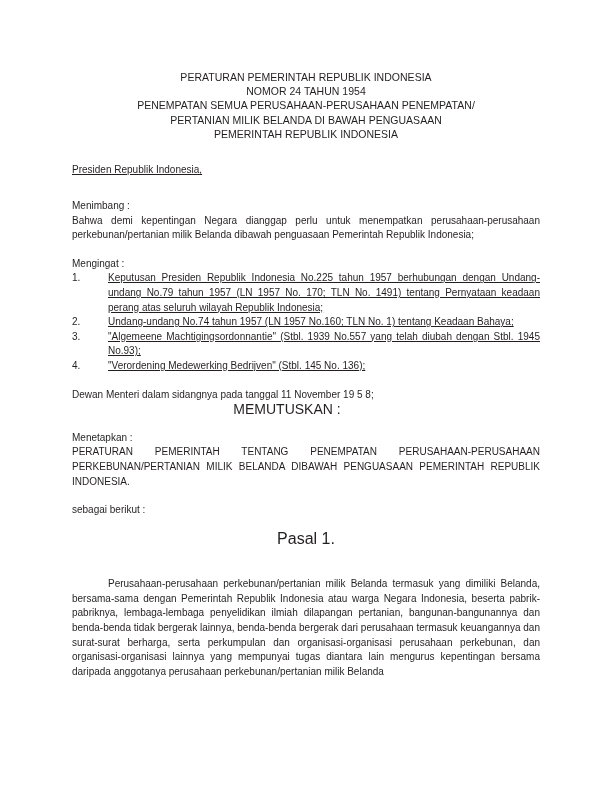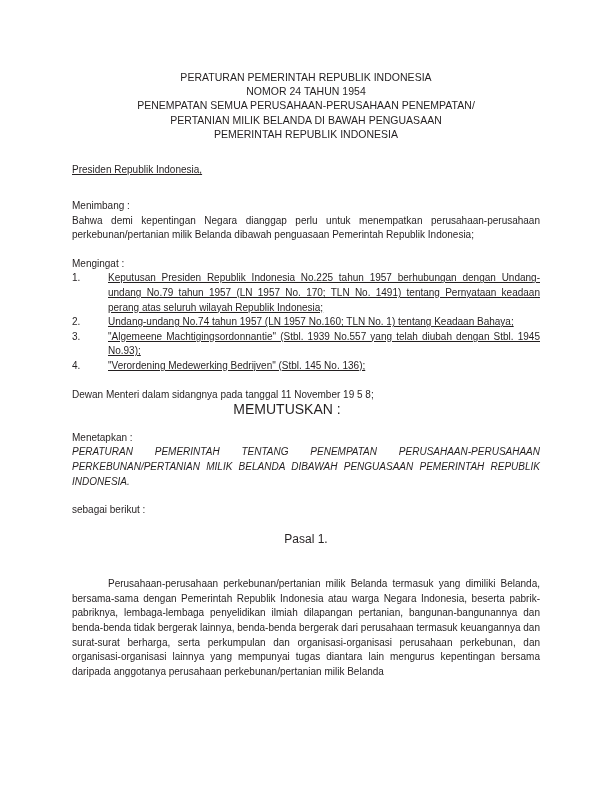--- a/index.html
+++ b/index.html
@@ -62,21 +62,20 @@
   }
   .body-par.indent-first {
     text-indent: 36px;
     margin-top: 17px;
   }
   .upper-par {
     font-size: 10px;
     line-height: 14.6px;
     text-align: justify;
     text-justify: inter-word;
-    font-style: italic;
   }
 
   
   .num-list {
     margin: 0;
     padding: 0;
     list-style: none;
   }
   .num-item {
     position: relative;
@@ -103,21 +102,21 @@
   .gap-md { height: 14px; }
 
   .memutuskan {
     font-size: 14px;
     line-height: 14.6px;
     text-align: center;
     padding-right: 38px;
   }
   .pasal-head {
     text-align: center;
-    font-size: 12px;
+    font-size: 16px;
     line-height: 14.6px;
   }
 </style>
 </head>
 <body>
 
 <div class="page">
   <div class="content">
 
     <div class="doc-title">

